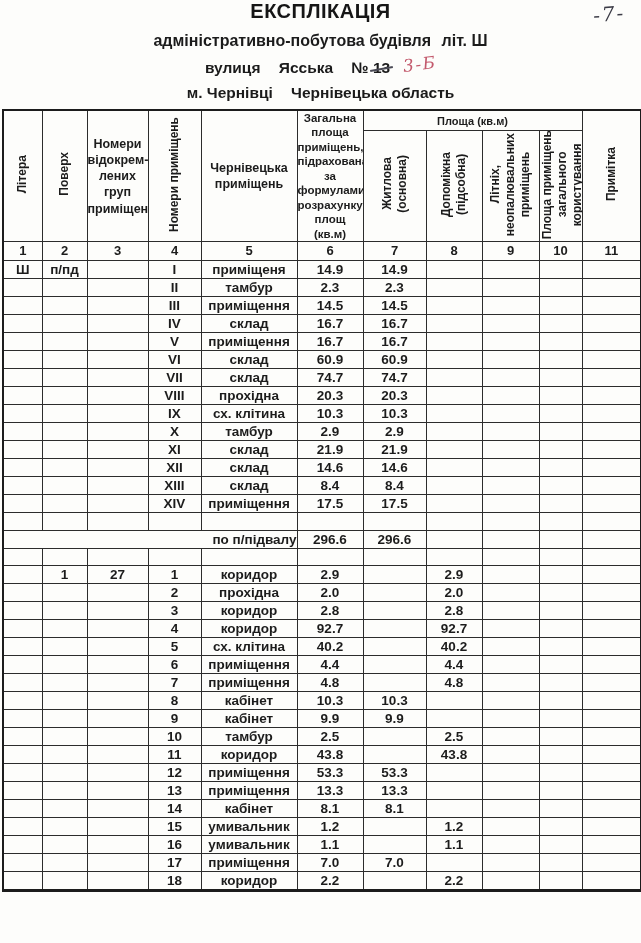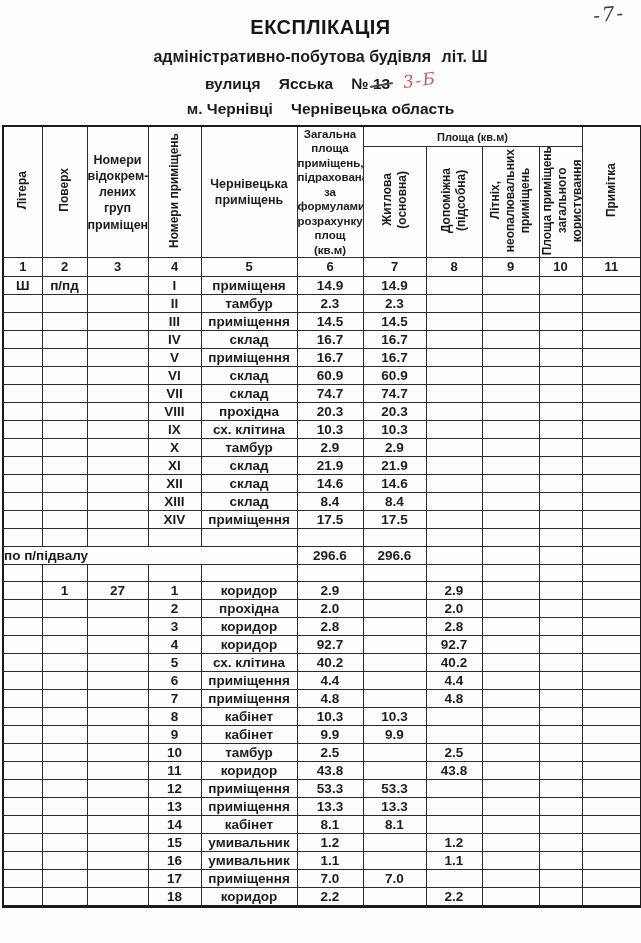--- a/index.html
+++ b/index.html
@@ -7,21 +7,21 @@
   body { font-family:"Liberation Sans", sans-serif; color:#1e1e1e; }
   .page { position:relative; width:641px; height:943px; background:#fdfdfb; overflow:hidden; }
 
   .pageno {
     position:absolute; top:2px; right:16px;
     font-family:"DejaVu Serif", serif; font-style:italic;
     font-size:20px; letter-spacing:2px; color:#3c3c47;
     transform:rotate(-5deg);
   }
 
-  .titles { text-align:center; padding-top:16px; }
+  .titles { text-align:center; }
   .t-main { font-size:20px; font-weight:bold; letter-spacing:0.5px; color:#161616; }
   .t-sub  { font-size:16px; font-weight:600; margin-top:9px; color:#1b1b1b; }
   .t-street, .t-city { font-size:15.5px; margin-top:7px; }
   .b { font-weight:bold; }
   .gap1 { margin-left:6px; }
   .gap2 { margin-left:14px; }
 
   .struck { position:relative; display:inline-block; }
   .struck::after {
     content:""; position:absolute; left:-3px; right:-3px; top:52%; height:2px;
@@ -55,21 +55,21 @@
   }
   .hz { font-size:12.5px; line-height:1.3; padding:2px 3px; font-weight:600; }
   .hdr-col6 {
     font-size:11.5px; line-height:1.26; font-weight:600;
     text-align:left; vertical-align:top; padding:3px 3px 0 4px;
   }
 
   .nums td { height:18px; font-size:13px; font-weight:600; line-height:18px; }
 
   tbody td { height:17.4px; font-size:13.5px; font-weight:600; line-height:17px; }
-  td.subtotal-label { text-align:left; }
+  td.subtotal-label { text-align:right; }
 </style>
 </head>
 <body>
 
 <div class="page">
 
   <div class="pageno">-7-</div>
 
   <div class="titles">
     <div class="t-main">ЕКСПЛІКАЦІЯ</div>

